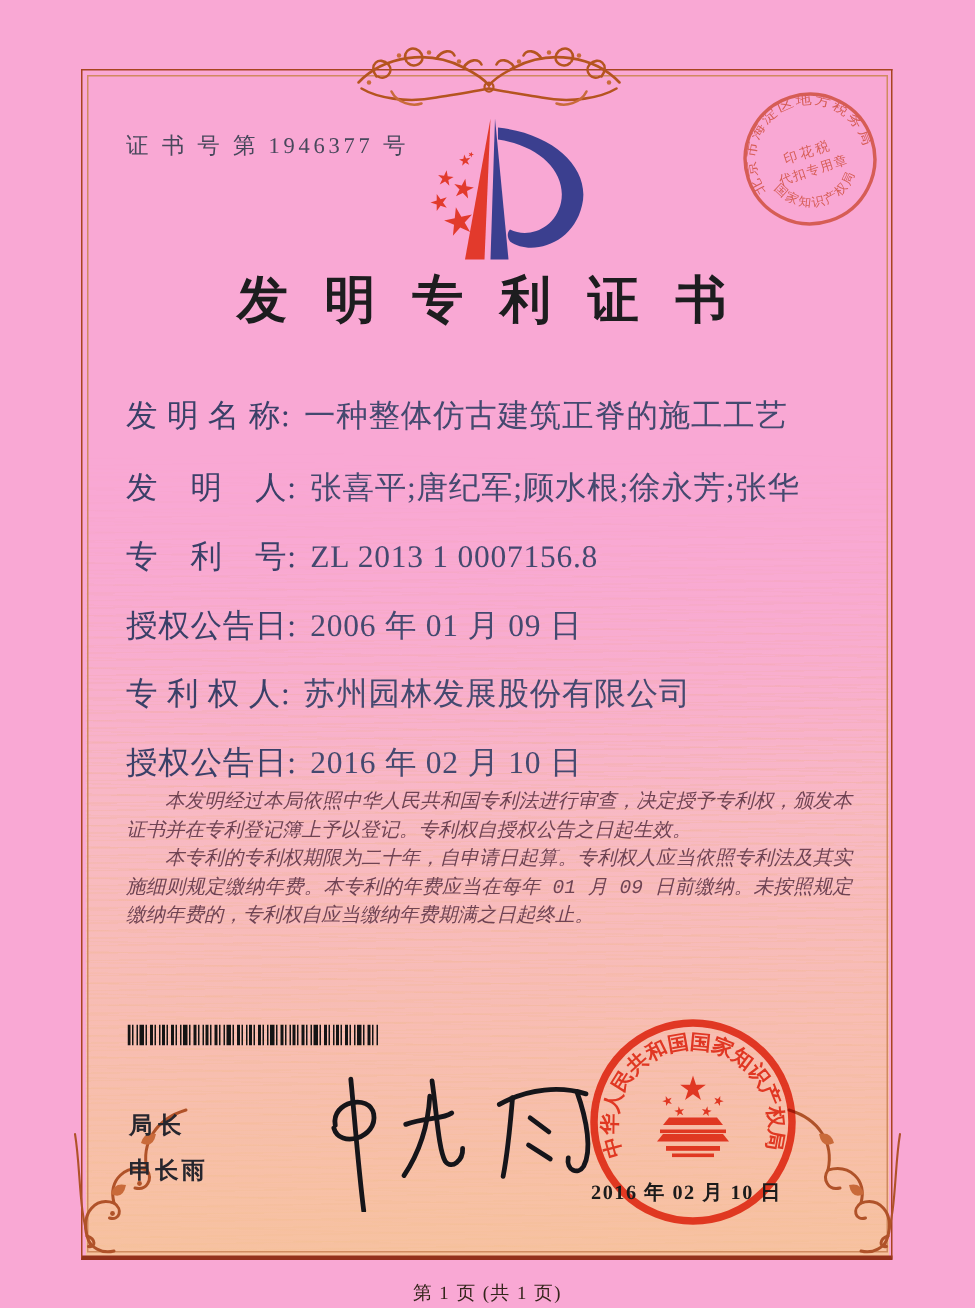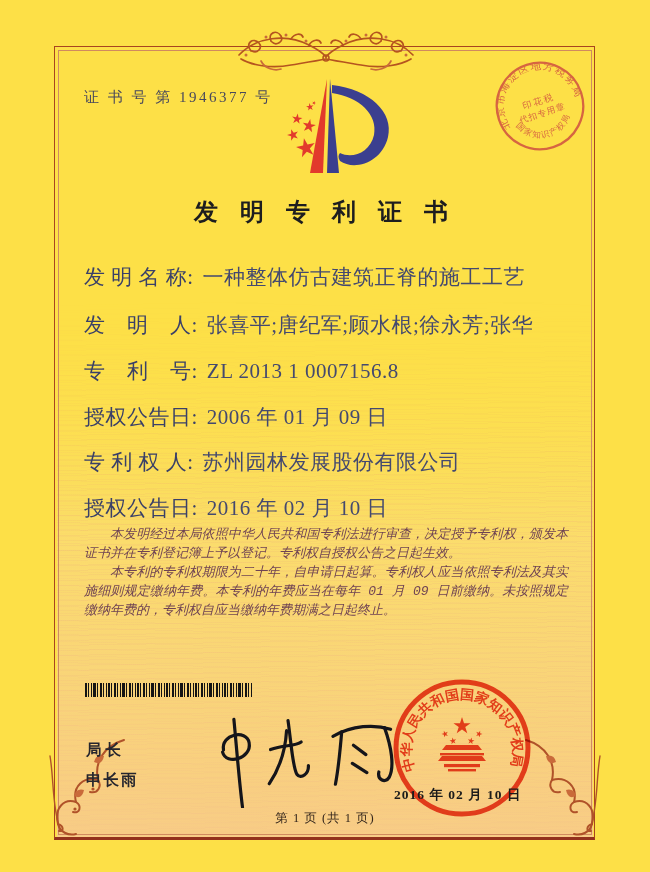--- a/index.html
+++ b/index.html
@@ -1,16 +1,16 @@
 <!DOCTYPE html>
 <html><head>
 <meta charset="utf-8">
 <style>
   html,body{margin:0;padding:0;background:#e8e0cc;}
-  .page{position:relative;width:650px;height:872px;background:#fde047;overflow:hidden;
+  .page{position:relative;width:650px;height:872px;background:#f9a8d4;overflow:hidden;
         font-family:"Liberation Serif","DejaVu Serif",serif;}
   
   .frame{position:absolute;left:54px;top:46px;width:541px;height:794px;
          border:1.6px solid #a8441f;border-bottom:3.5px solid #93311c;box-sizing:border-box;}
   .frame::before{content:"";position:absolute;inset:2.5px;border:1px solid #d08a5f;}
   
   .guilloche{position:absolute;left:57px;top:300px;width:536px;height:538px;pointer-events:none;
     background:
       linear-gradient(180deg, rgba(247,216,176,0) 0%, rgba(247,213,170,.38) 45%, rgba(246,199,148,.82) 100%),
       repeating-linear-gradient(179deg, rgba(228,148,88,.17) 0 1px, rgba(0,0,0,0) 1px 5px),
@@ -18,41 +18,41 @@
     -webkit-mask-image:linear-gradient(180deg,transparent 0,#000 45%);
     mask-image:linear-gradient(180deg,transparent 0,#000 45%);}
   
   .ornament-top{position:absolute;left:231px;top:25px;width:190px;height:62px;}
   .ornament-bl{position:absolute;left:44px;top:736px;width:85px;height:104px;}
   .ornament-br{position:absolute;left:521px;top:736px;width:85px;height:104px;transform:scaleX(-1);}
   
   .cert-no{position:absolute;left:84px;top:88px;font-size:15px;letter-spacing:2.5px;color:#48485c;}
   .logo{position:absolute;left:252px;top:74px;width:152px;height:106px;}
   .tax-stamp{position:absolute;left:492px;top:58px;width:96px;height:96px;opacity:.85;}
-  .title{position:absolute;left:0;top:196px;width:100%;text-align:center;font-size:24px;
+  .title{position:absolute;left:0;top:177px;width:100%;text-align:center;font-size:34px;
          font-weight:bold;letter-spacing:8px;color:#1d1d1f;}
   
   .field{position:absolute;left:84px;font-size:21px;color:#3a4068;white-space:nowrap;letter-spacing:.5px;}
   .f0{top:263px}.f1{top:311px}.f2{top:357px}.f3{top:403px}.f4{top:448px}.f5{top:494px}
   .field .val{margin-left:9px;color:#44496f;}
   
   .body{position:absolute;left:84px;top:526px;width:484px;font-size:13px;line-height:1.46;
         color:#6f4353;font-style:italic;text-align:justify;}
   .body p{margin:0;text-indent:2em;font-family:Liberation Mono, monospace;}
   
   .barcode{position:absolute;left:85px;top:683px;width:172px;height:14px;}
   .director-title{position:absolute;left:86px;top:740px;font-size:15.5px;font-weight:bold;
                   letter-spacing:4px;color:#26262e;text-align:right;}
   .director-name{position:absolute;left:86px;top:770px;font-size:15.5px;font-weight:bold;
                  letter-spacing:2px;color:#26262e;}
   .signature{position:absolute;left:196px;top:708px;width:210px;height:100px;}
   .seal{position:absolute;left:388px;top:674px;width:148px;height:148px;mix-blend-mode:multiply;}
   .seal-date{position:absolute;left:394px;top:786px;font-size:13.5px;letter-spacing:1px;
              color:#1b1b1b;font-weight:bold;}
-  .footer{position:absolute;left:0;top:810px;width:100%;text-align:center;font-size:12.5px;
+  .footer{position:absolute;left:0;top:854px;width:100%;text-align:center;font-size:12.5px;
           color:#33251b;letter-spacing:1px;}
 </style>
 </head>
 <body>
 
 <div class="page">
 
   <div class="guilloche"></div>
   <div class="frame"></div>
 

